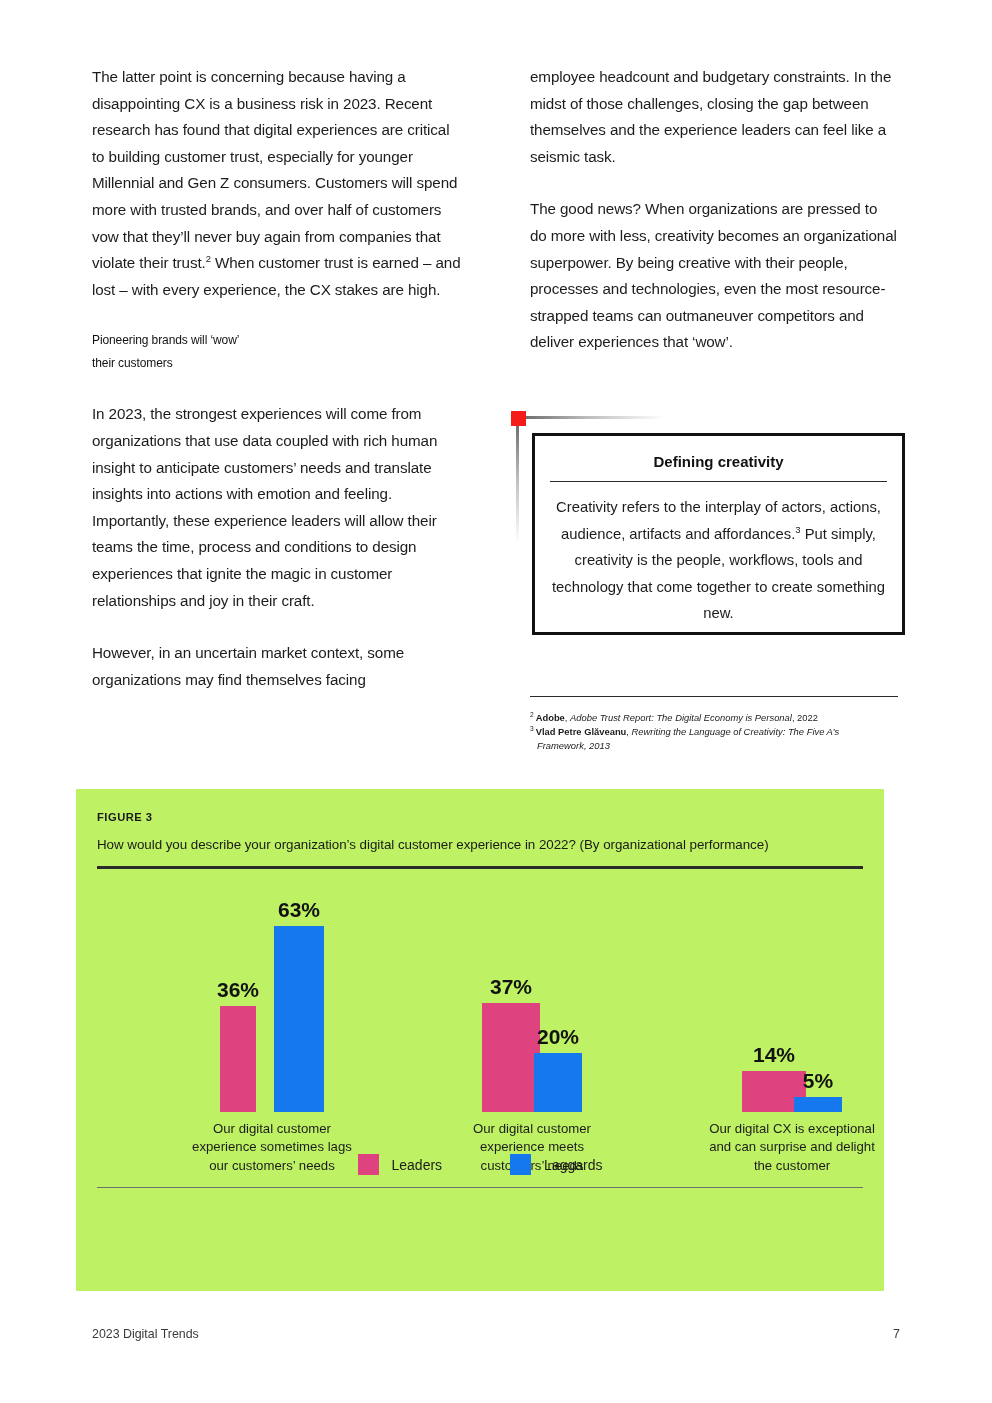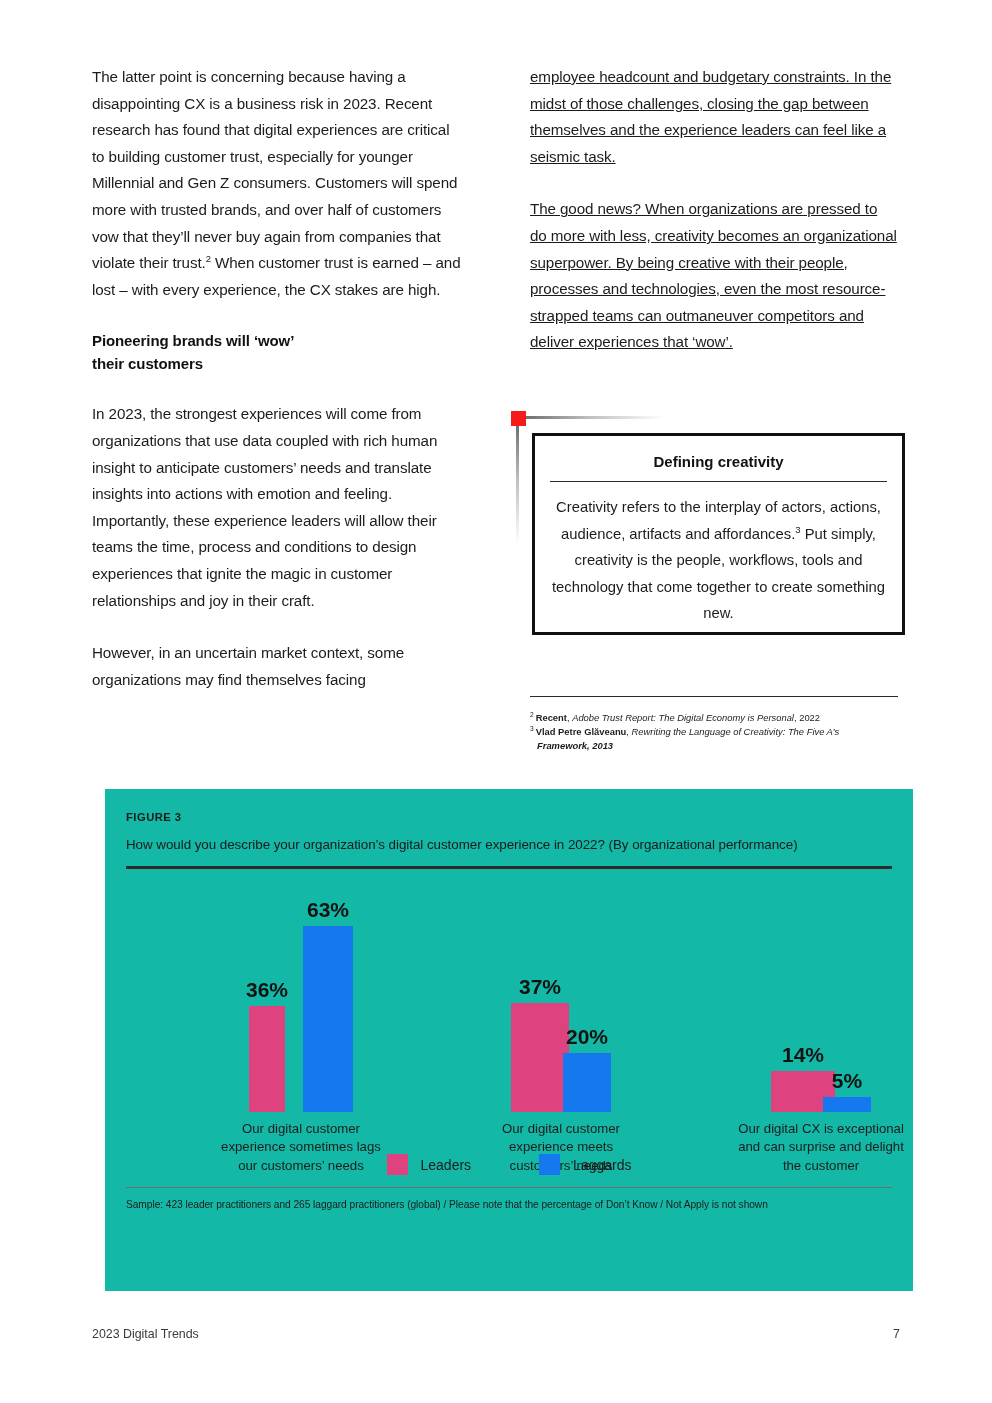--- a/index.html
+++ b/index.html
@@ -16,38 +16,38 @@
     overflow: hidden;
   }
 
   
   .col {
     position: absolute;
     top: 64px;
     width: 372px;
   }
   .col-left  { left: 92px; }
-  .col-right { left: 530px; width: 368px; text-decoration: underline; }
+  .col-right { left: 530px; width: 368px; }
 
   .para {
     font-size: 15.2px;
     line-height: 26.6px;
     color: #1c1c1c;
     margin: 0 0 26px 0;
     letter-spacing: -0.1px;
   }
   .para sup {
     font-size: 9.5px;
     vertical-align: super;
     line-height: 0;
   }
   .subhead {
-    font-size: 15px;
+    font-size: 12px;
     line-height: 23px;
-    font-weight: bold;
+    font-weight: normal;
     margin: 0 0 26px 0;
     color: #111;
     letter-spacing: -0.1px;
   }
   .subhead .l2 { display: block; }
 
   
   .callout-wrap {
     position: absolute;
     left: 511px;
@@ -137,30 +137,30 @@
     margin-bottom: 1px;
   }
   .fn sup {
     font-size: 6.6px;
     vertical-align: super;
     line-height: 0;
     margin-right: 2px;
   }
   .fn b { font-weight: bold; }
   .fn i { font-style: italic; }
-  .fn .cont { display: block; padding-left: 7px; font-weight: bold; }
+  .fn .cont { display: block; padding-left: 7px; }
 
   
   .figure {
     position: absolute;
-    left: 105px;
+    left: 76px;
     top: 789px;
     width: 808px;
     height: 502px;
-    background: #14b8a6;
+    background: #bef264;
     box-sizing: border-box;
     padding: 22px 21px 0 21px;
   }
   .fig-label {
     font-size: 11.2px;
     font-weight: bold;
     letter-spacing: 0.5px;
     color: #1a1a1a;
     margin-bottom: 14px;
   }
@@ -296,21 +296,21 @@
     <div class="callout-title">Defining creativity</div>
     <div class="callout-rule"></div>
     <div class="callout-body"><span>Creativity refers to the interplay of actors, actions, audience, artifacts and affordances.</span><sup>3</sup><span> Put simply, creativity is the people, workflows, tools and technology that come together to create something new.</span></div>
   </div>
 </div>
 
 <div class="footnotes">
   <div class="footnotes-rule"></div>
 
   <div class="fn">
-    <sup>2</sup><b>Recent</b>, <i>Adobe Trust Report: The Digital Economy is Personal</i><span>, 2022</span>
+    <sup>2</sup><b>Adobe</b>, <i>Adobe Trust Report: The Digital Economy is Personal</i><span>, 2022</span>
   </div>
 
   <div class="fn">
     <sup>3</sup><b>Vlad Petre Glăveanu</b>, <i>Rewriting the Language of Creativity: The Five A’s</i><i class="cont">Framework, 2013</i>
   </div>
 </div>
 
 <div class="figure">
   <div class="fig-label">FIGURE 3</div>
   <div class="fig-title">How would you describe your organization’s digital customer experience in 2022? (By organizational performance)</div>
@@ -368,19 +368,18 @@
           <span class="legend-text">Leaders</span>
         </div>
         <div class="legend-item">
           <span class="legend-swatch" style="background: rgb(21, 120, 239);"></span>
           <span class="legend-text">Laggards</span>
         </div>
       </div>
   </div>
 
   <div class="fig-foot-rule"></div>
-  <div class="fig-sample">Sample: 423 leader practitioners and 265 laggard practitioners (global) / Please note that the percentage of Don’t Know / Not Apply is not shown</div>
 </div>
 
 <div class="page-footer">
   <div>2023 Digital Trends</div>
   <div>7</div>
 </div>
 
 </body></html>

